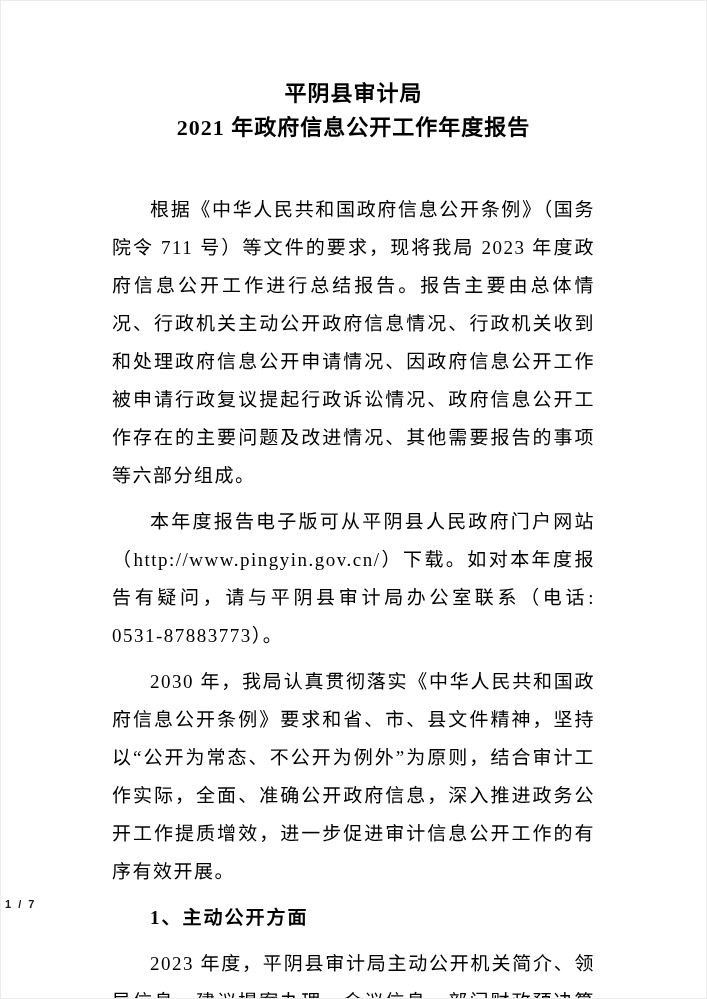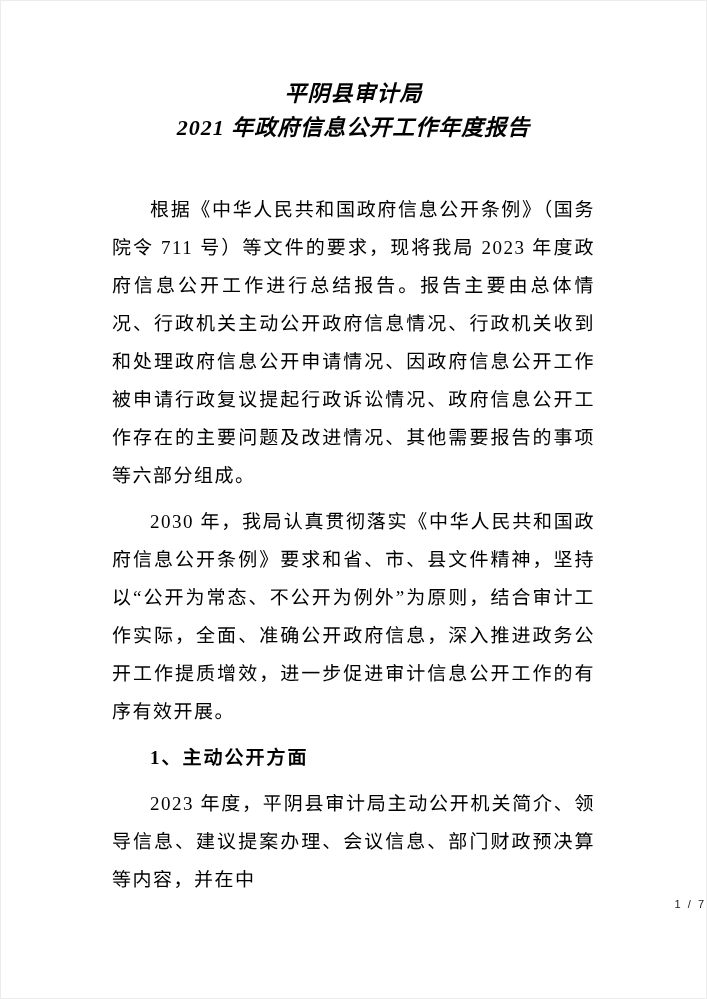--- a/index.html
+++ b/index.html
@@ -21,21 +21,20 @@
   .content {
     padding: 76px 103px 0 103px;
   }
   .doc-title {
     text-align: center;
     font-size: 22px;
     font-weight: bold;
     line-height: 34px;
     letter-spacing: 1px;
     margin: 0 0 0 0;
-    font-style: italic;
   }
   .doc-title .title-line {
     display: block;
   }
   .doc-body {
     margin-top: 46px;
     font-size: 19px;
     line-height: 38px;
     letter-spacing: 1.5px;
     text-align: justify;
@@ -54,45 +53,46 @@
     font-family: "Liberation Sans", "DejaVu Sans", sans-serif;
     font-weight: bold;
     letter-spacing: 1px;
   }
   .doc-body h3.sub-heading {
     font-weight: bold;
     letter-spacing: 2px;
   }
   .page-footer {
     position: absolute;
-    left: 16px;
+    left: 4px;
     right: 0;
     top: 897px;
-    text-align: right;
+    text-align: left;
     font-family: "Liberation Sans", "DejaVu Sans", sans-serif;
     font-size: 11px;
-    font-weight: normal;
+    font-weight: bold;
     letter-spacing: 2px;
     color: #1a1a1a;
   }
 </style>
 </head>
 <body>
 
 <div class="page">
   <div class="content">
 
     <h1 class="doc-title">
       <span class="title-line">平阴县审计局</span>
       <span class="title-line">2021 年政府信息公开工作年度报告</span>
     </h1>
 
     <div class="doc-body">
       <p>根据《中华人民共和国政府信息公开条例》（国务院令 711 号）等文件的要求，现将我局 2023 年度政府信息公开工作进行总结报告。报告主要由总体情况、行政机关主动公开政府信息情况、行政机关收到和处理政府信息公开申请情况、因政府信息公开工作被申请行政复议提起行政诉讼情况、政府信息公开工作存在的主要问题及改进情况、其他需要报告的事项等六部分组成。</p>
 
+      <p>本年度报告电子版可从平阴县人民政府门户网站（http://www.pingyin.gov.cn/）下载。如对本年度报告有疑问，请与平阴县审计局办公室联系（电话: 0531-87883773）。</p>
 
 
       <p>2030 年，我局认真贯彻落实《中华人民共和国政府信息公开条例》要求和省、市、县文件精神，坚持以“公开为常态、不公开为例外”为原则，结合审计工作实际，全面、准确公开政府信息，深入推进政务公开工作提质增效，进一步促进审计信息公开工作的有序有效开展。</p>
 
       <h3 class="sub-heading">1、主动公开方面</h3>
 
       <p>2023 年度，平阴县审计局主动公开机关简介、领导信息、建议提案办理、会议信息、部门财政预决算等内容，并在中</p>
     </div>
 
   </div>

